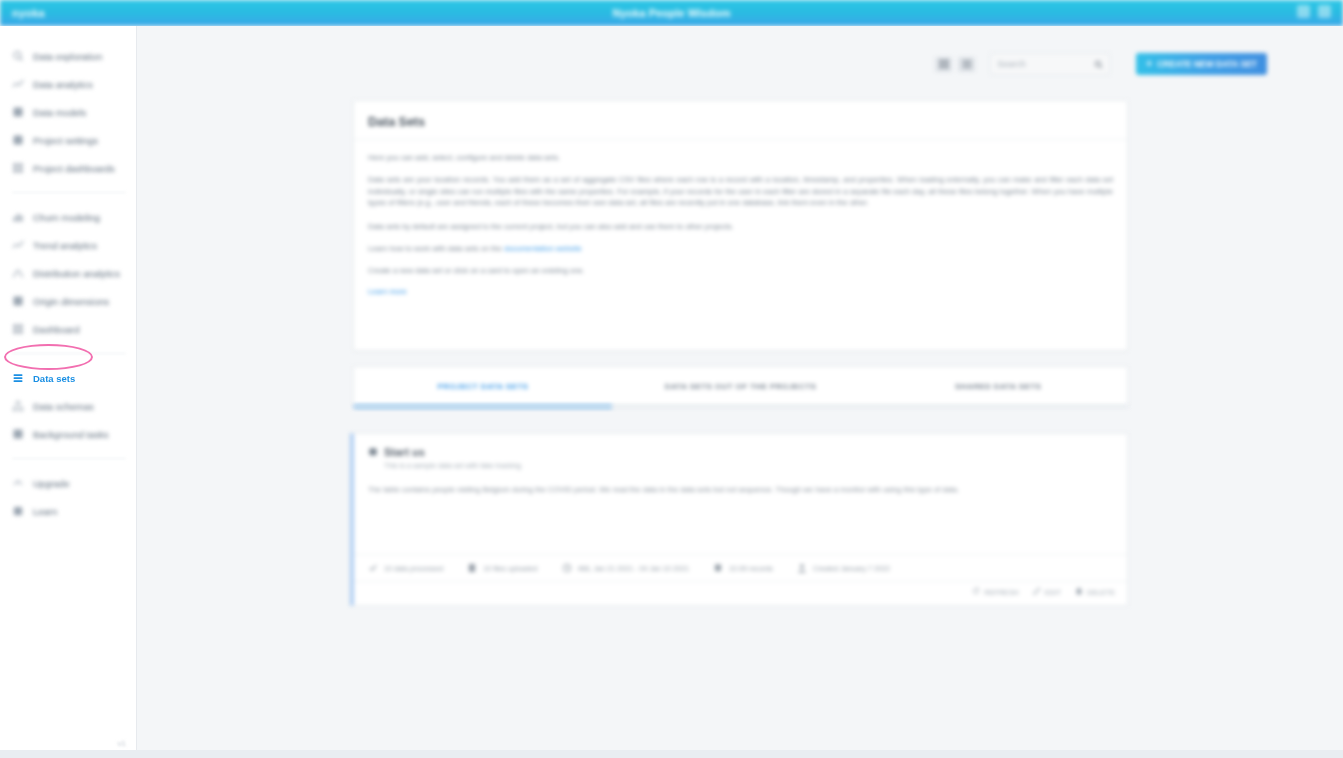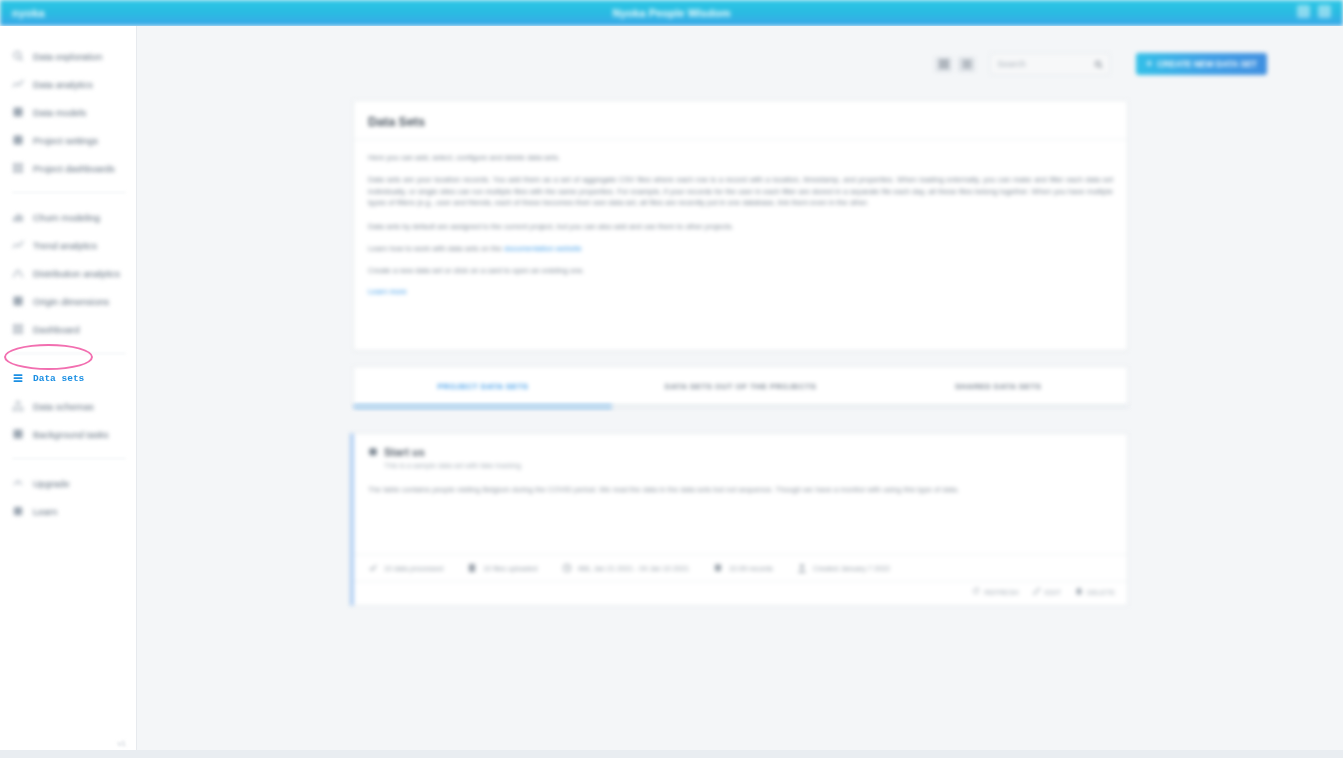--- a/index.html
+++ b/index.html
@@ -53,21 +53,21 @@
     border-right: 1px solid #e7eaee;
     padding-top: 16px;
   }
   .nav-item {
     display: flex; align-items: center;
     height: 28px;
     padding-left: 12px;
     gap: 9px;
     filter: blur(2.1px);
   }
-  .nav-item.sharp { filter: none; font-family: Liberation Mono, monospace; }
+  .nav-item.sharp { filter: none; }
   .nav-icon {
     width: 12px; height: 12px;
     flex: 0 0 12px;
     color: #9aa5b1;
     display: flex; align-items: center; justify-content: center;
   }
   .nav-icon svg { width: 12px; height: 12px; display: block; }
   .nav-label {
     font-size: 9.5px;
     color: #5b6a7a;

